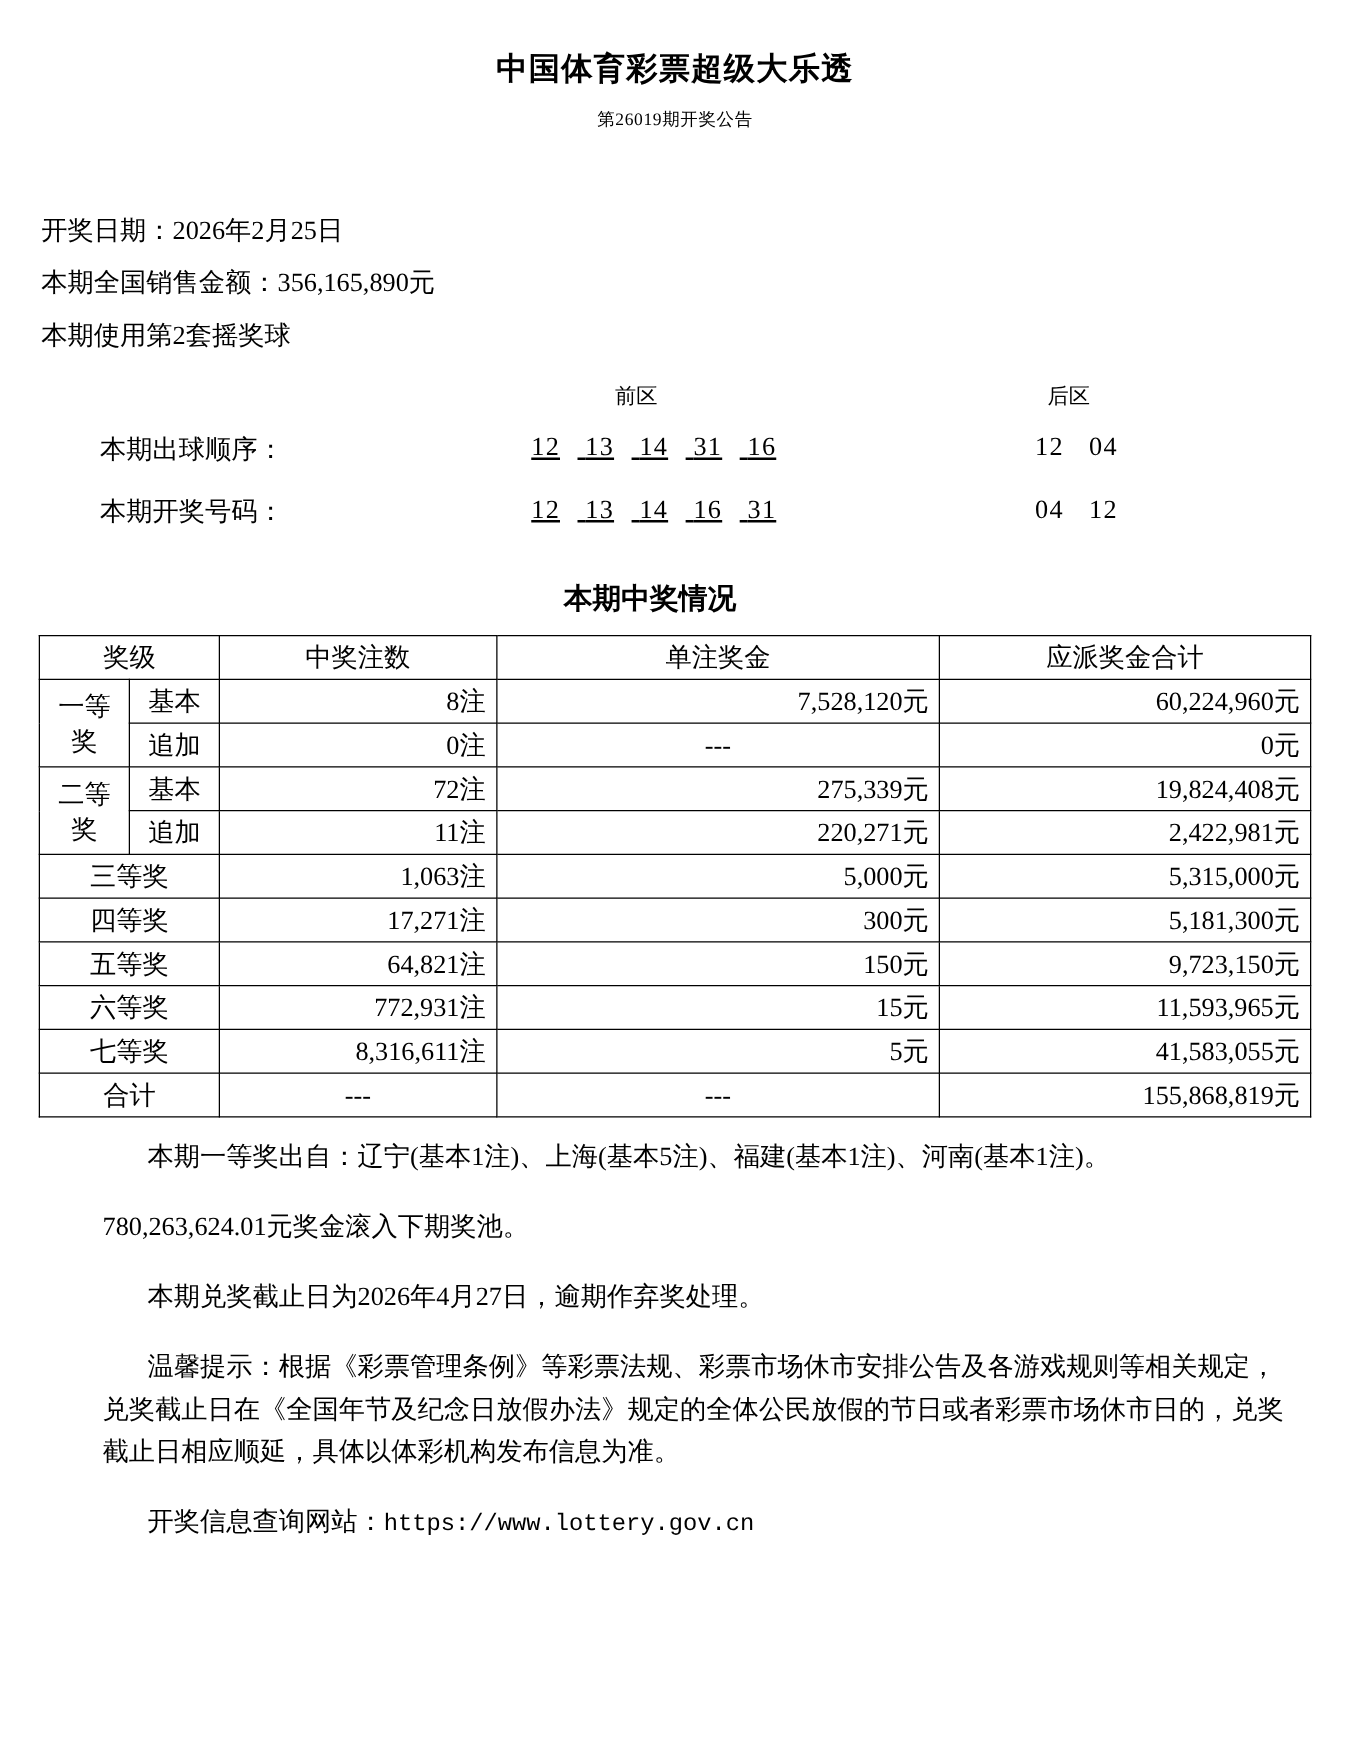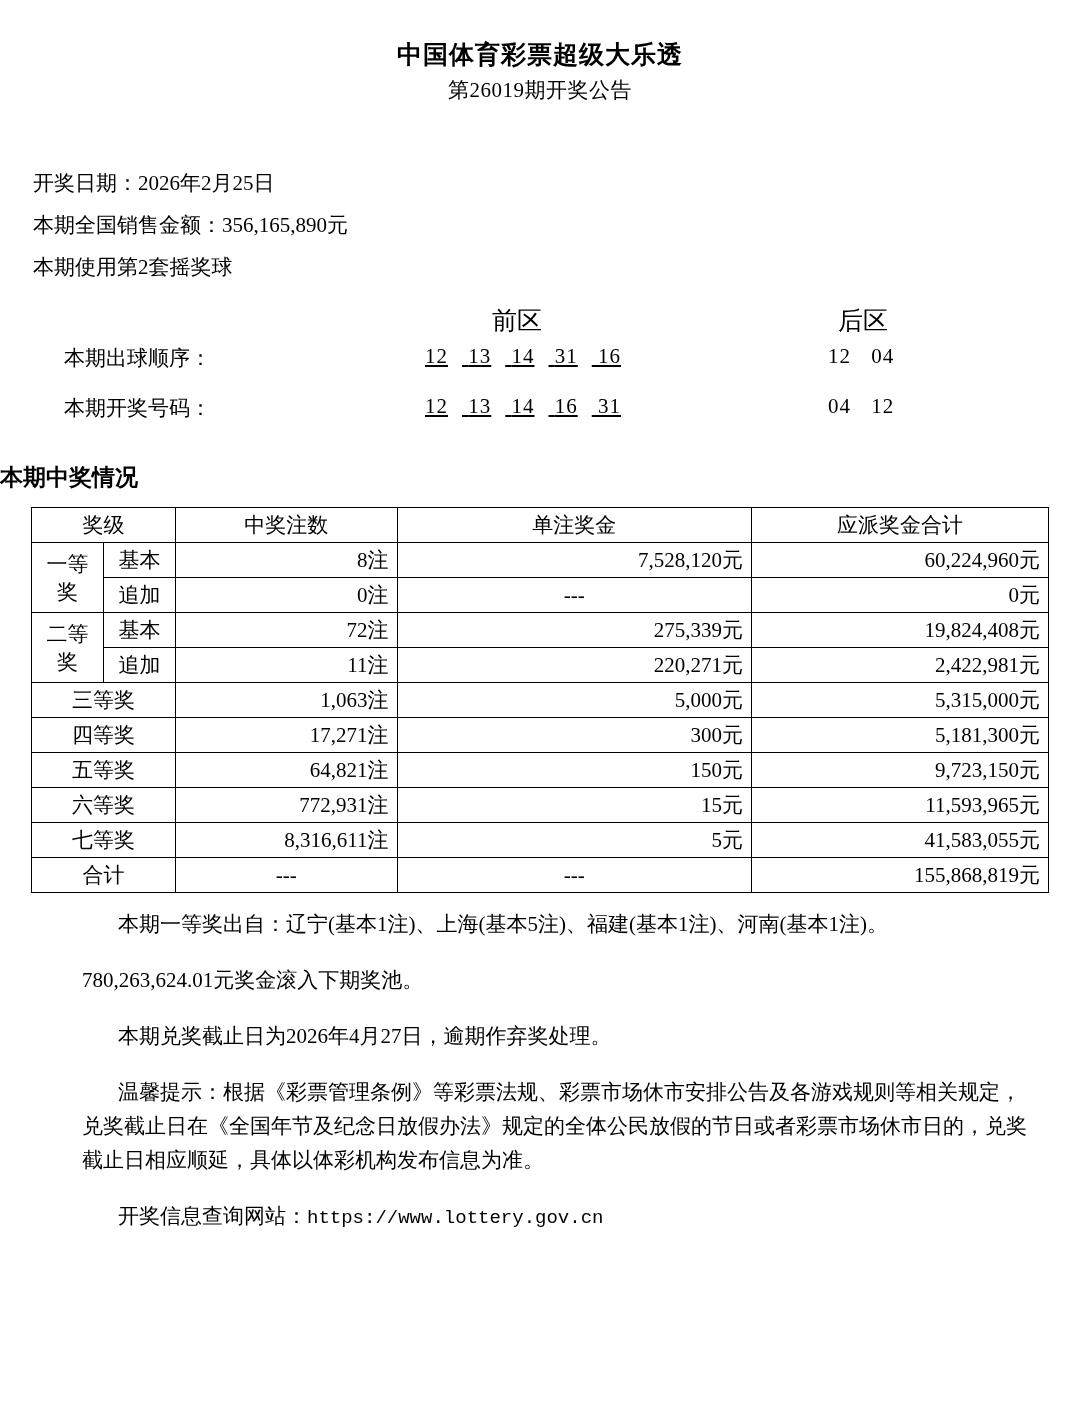--- a/index.html
+++ b/index.html
@@ -25,80 +25,81 @@
   
   .doc-title {
     text-align: center;
     font-size: 25px;
     font-weight: bold;
     margin-top: 38px;
     letter-spacing: 1px;
   }
   .doc-subtitle {
     text-align: center;
-    font-size: 21px;
-    margin-top: 5px;
+    font-size: 14px;
+    margin-top: 16px;
     letter-spacing: 0.5px;
   }
 
   
   .meta-block {
     margin-top: 58px;
     padding-left: 33px;
     font-size: 21px;
     line-height: 42px;
   }
 
   
   .zone-row {
     position: relative;
     height: 40px;
     margin-top: 16px;
-    font-size: 25px;
+    font-size: 17px;
   }
   .zone-front {
     position: absolute;
     left: 492px;
     top: 0;
   }
   .zone-back {
     position: absolute;
     left: 838px;
     top: 0;
   }
 
   
   .num-row {
     position: relative;
     height: 50px;
     font-size: 21px;
   }
   .num-label {
     position: absolute;
-    left: 64px;
+    left: 80px;
     top: 0;
   }
   .num-front {
     position: absolute;
     left: 425px;
     top: 0;
     letter-spacing: 1px;
     text-decoration: underline;
   }
   .num-front span { margin-right: 14px; }
   .num-back {
     position: absolute;
     left: 828px;
     top: 0;
     letter-spacing: 1px;
   }
   .num-back span { margin-right: 14px; }
 
   
   .prize-title {
+    text-align: center;
     font-size: 23px;
     font-weight: bold;
     margin-top: 18px;
     margin-bottom: 14px;
     padding-right: 40px;
   }
 
   
   table.prize {
     border-collapse: collapse;

